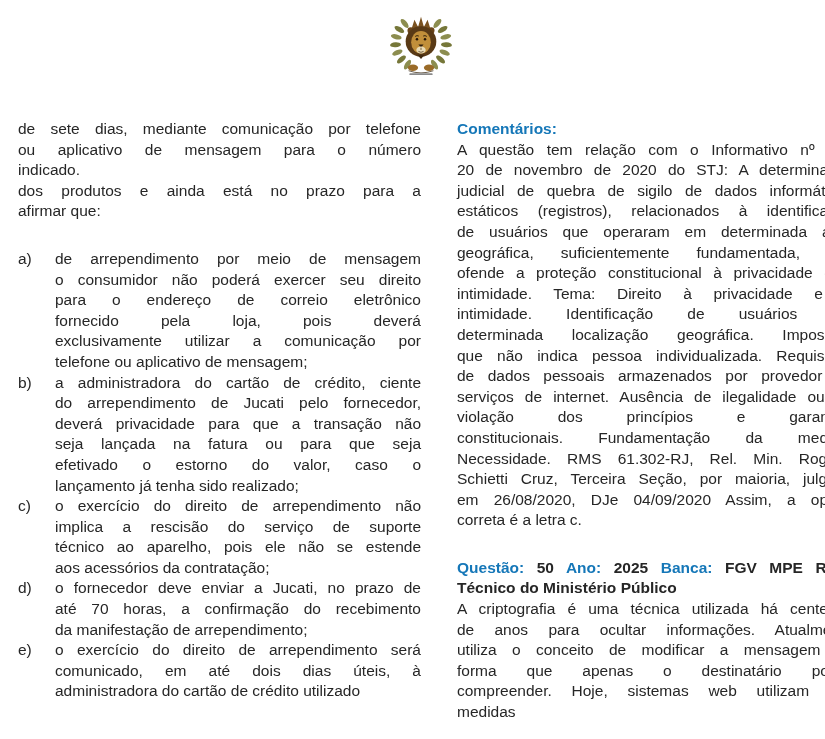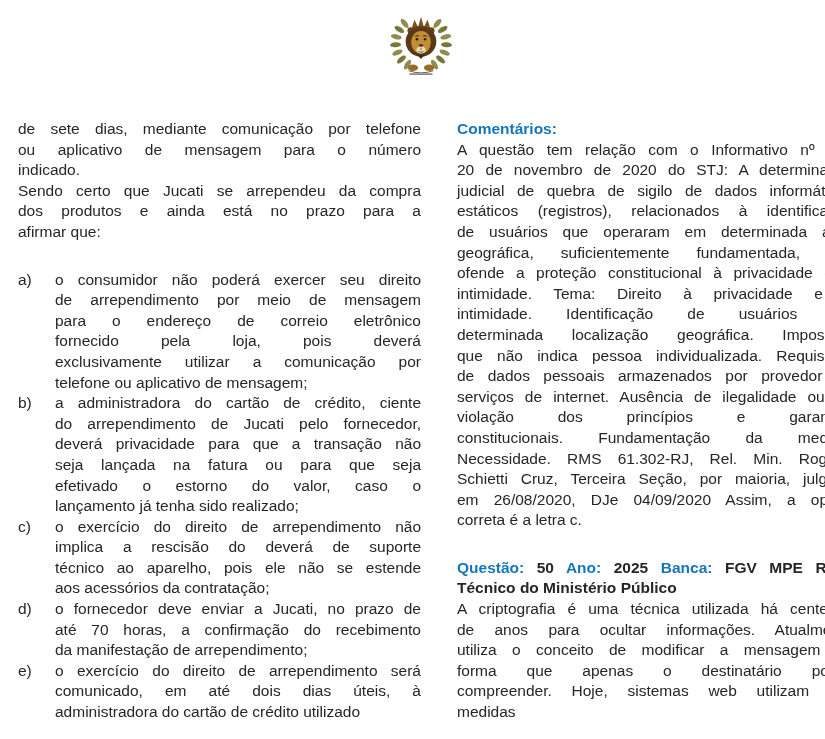--- a/index.html
+++ b/index.html
@@ -69,31 +69,30 @@
     </svg>
   </div>
 
   <div class="col col-left">
     <div class="para">
         <div class="tline">de sete dias, mediante comunicação por telefone</div>
         <div class="tline">ou aplicativo de mensagem para o número</div>
         <div class="tline last">indicado.</div>
       </div>
     <div class="para">
-        <div class="tline">Sendo certo que Jucati se arrependeu da compra</div>
         <div class="tline">dos produtos e ainda está no prazo para a</div>
         <div class="tline last">afirmar que:</div>
       </div>
     <div class="gap"></div>
     <div>
         <div class="option">
           <span class="opt-label">a)</span>
           <div>
+            <div class="tline">de arrependimento por meio de mensagem</div>
             <div class="tline">o consumidor não poderá exercer seu direito</div>
-            <div class="tline">de arrependimento por meio de mensagem</div>
             <div class="tline">para o endereço de correio eletrônico</div>
             <div class="tline">fornecido pela loja, pois deverá</div>
             <div class="tline">exclusivamente utilizar a comunicação por</div>
             <div class="tline last">telefone ou aplicativo de mensagem;</div>
           </div>
         </div>
         <div class="option">
           <span class="opt-label">b)</span>
           <div>
             <div class="tline">a administradora do cartão de crédito, ciente</div>
@@ -101,21 +100,21 @@
             <div class="tline">deverá privacidade para que a transação não</div>
             <div class="tline">seja lançada na fatura ou para que seja</div>
             <div class="tline">efetivado o estorno do valor, caso o</div>
             <div class="tline last">lançamento já tenha sido realizado;</div>
           </div>
         </div>
         <div class="option">
           <span class="opt-label">c)</span>
           <div>
             <div class="tline">o exercício do direito de arrependimento não</div>
-            <div class="tline">implica a rescisão do deverá de suporte</div>
+            <div class="tline">implica a rescisão do serviço de suporte</div>
             <div class="tline">técnico ao aparelho, pois ele não se estende</div>
             <div class="tline last">aos acessórios da contratação;</div>
           </div>
         </div>
         <div class="option">
           <span class="opt-label">d)</span>
           <div>
             <div class="tline">o fornecedor deve enviar a Jucati, no prazo de</div>
             <div class="tline">até 70 horas, a confirmação do recebimento</div>
             <div class="tline last">da manifestação de arrependimento;</div>

